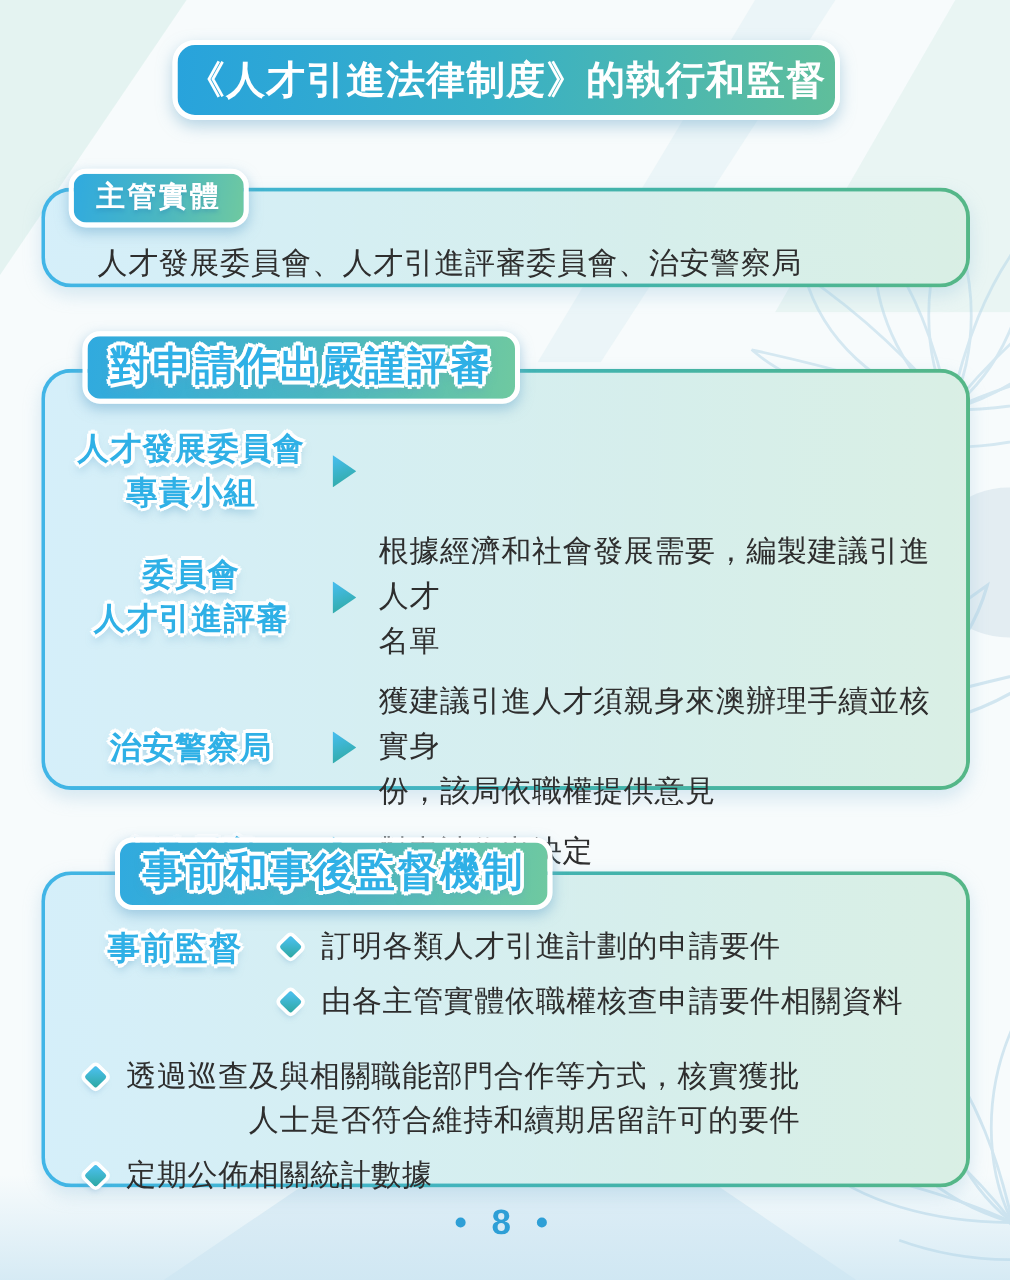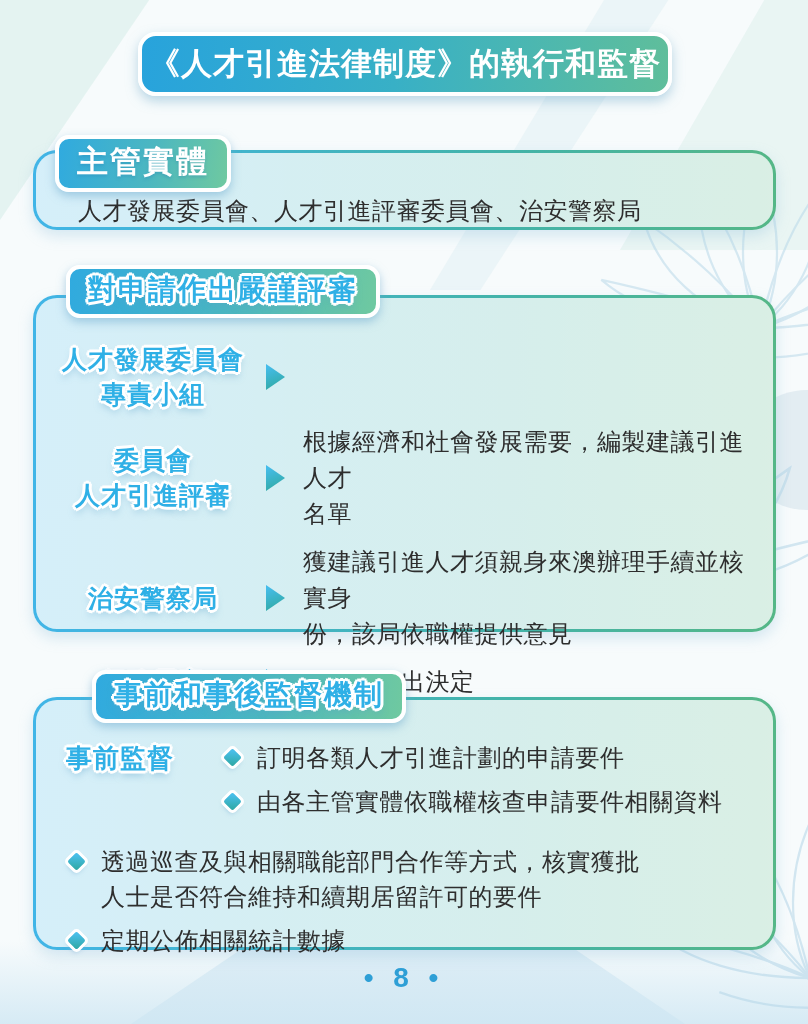--- a/index.html
+++ b/index.html
@@ -44,27 +44,27 @@
     box-shadow:0 6px 14px rgba(150,195,220,.35);}
   .card1{top:150px;height:80px;}
   .card2{top:295px;height:337px;}
   .card3{top:697px;height:253px;}
 
   .badge{position:absolute;display:inline-block;
     background:linear-gradient(100deg,#30aadf 0%,#4cb7c0 55%,#6fc9a0 100%);
     border:4px solid #fff;border-radius:14px;
     padding:5px 18px 8px;line-height:1.15;
     box-shadow:0 4px 10px rgba(110,170,205,.55);
-    font-size:28px;font-weight:800;letter-spacing:2px;white-space:nowrap;}
+    font-size:32px;font-weight:800;letter-spacing:2px;white-space:nowrap;}
   .badge-white{color:#ffffff;text-shadow:0 2px 3px rgba(40,130,180,.35);}
   .outline-blue{color:#2fb0e6;
     text-shadow:-2px -2px 0 #fff,2px -2px 0 #fff,-2px 2px 0 #fff,2px 2px 0 #fff,
       -3px 0 0 #fff,3px 0 0 #fff,0 -3px 0 #fff,0 3px 0 #fff,
       0 5px 7px rgba(90,160,200,.55);}
-  .badge1{left:19px;top:-18px;font-size:31px;}
+  .badge1{left:19px;top:-18px;font-size:23px;}
   .badge2{left:30px;top:-33px;}
   .badge3{left:32px;top:-30px;margin-left:24px;}
 
   .body-text{color:#2e2e2e;font-size:24px;line-height:36px;letter-spacing:.5px;}
 
   .card1-content{padding:40px 20px 0 42px;}
 
   
   .card2-content{padding:44px 20px 0 12px;}
   .s2-row{display:flex;align-items:center;margin-bottom:12px;}
@@ -73,21 +73,21 @@
   .s2-label span{display:block;}
   .s2-label span:empty{display:none;}
   .arrow{width:19px;height:26px;flex-shrink:0;margin:0 18px 0 8px;
     background:linear-gradient(160deg,#45bcea 10%,#2fa99f 95%);
     clip-path:polygon(0 0,100% 50%,0 100%);
     filter:drop-shadow(1px 2px 2px rgba(130,180,210,.5));}
   .s2-text span{display:block;}
   .s2-text span:empty{display:none;}
 
   
-  .card3-content{padding:40px 20px 0 30px;}
+  .card3-content{padding:40px 20px 0 30px;text-align:right;}
   .s3-row{display:flex;align-items:flex-start;margin-bottom:16px;}
   .s3-label{width:128px;flex-shrink:0;margin-right:28px;
     font-size:26px;font-weight:800;line-height:36px;letter-spacing:1px;white-space:nowrap;}
   .s3-items{flex:1;}
   .s3-item{display:flex;align-items:flex-start;margin-bottom:9px;}
   .diamond{width:13px;height:13px;flex-shrink:0;margin:11px 18px 0 4px;
     background:linear-gradient(135deg,#49bee9 15%,#2fa9a4 95%);
     transform:rotate(45deg);border-radius:2px;
     box-shadow:0 0 0 3px #fff,2px 3px 5px rgba(120,175,210,.6);}
   .s3-item .body-text{line-height:35px;}

